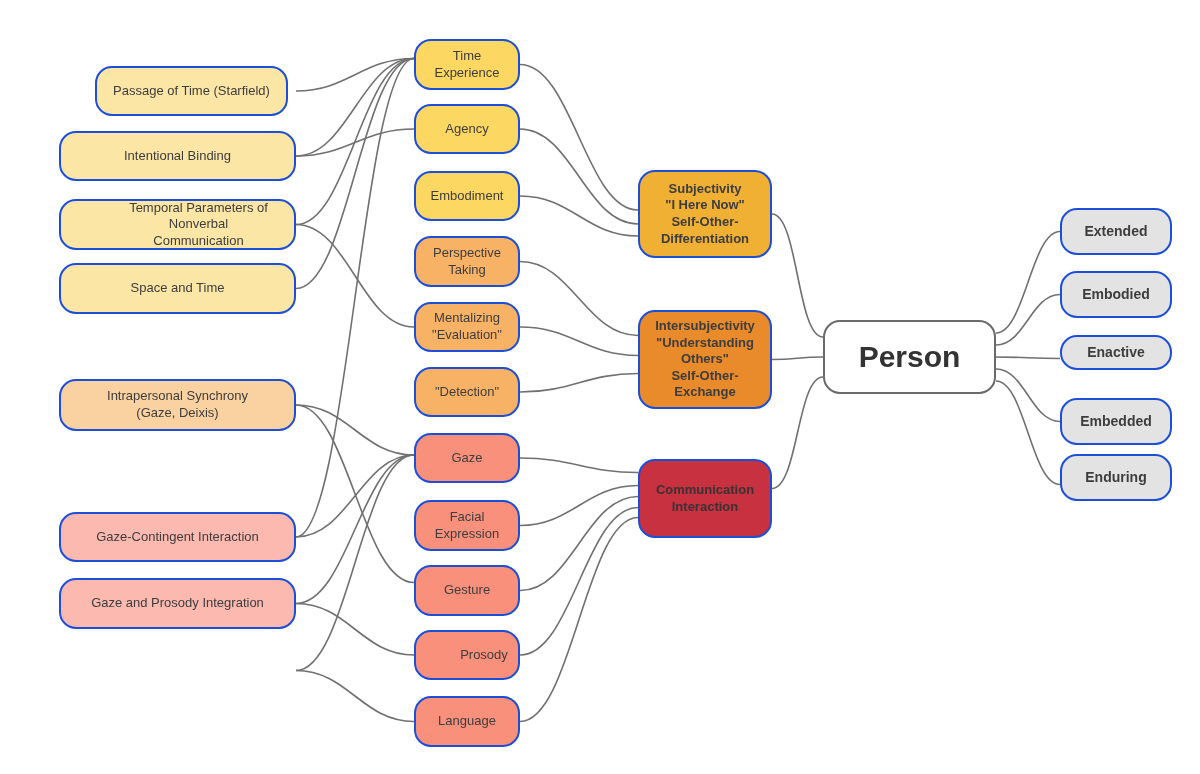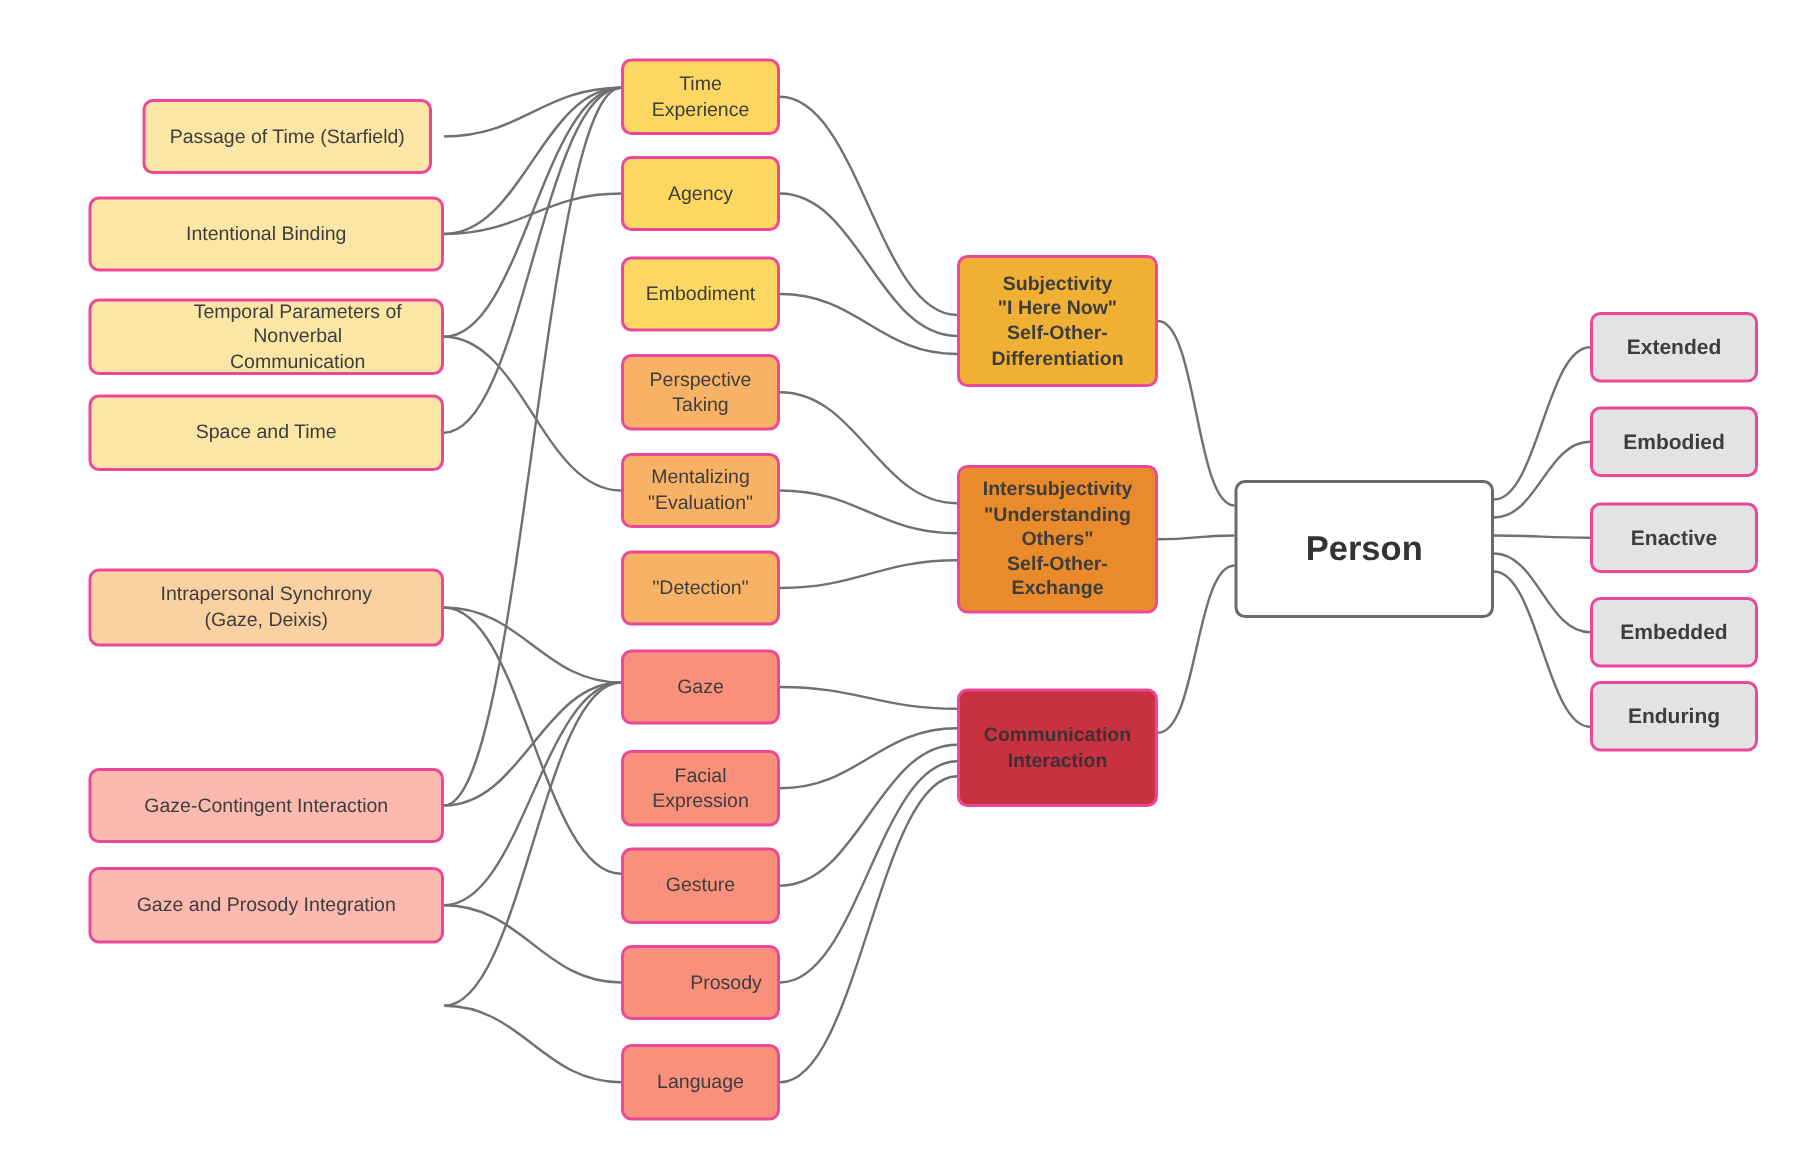--- a/index.html
+++ b/index.html
@@ -22,22 +22,22 @@
     height: 774px;
   }
   #edges path {
     fill: none;
     stroke: #707070;
     stroke-width: 1.6;
   }
   .node {
     position: absolute;
     box-sizing: border-box;
-    border: 2px solid #ec4899;
-    border-radius: 7px;
+    border: 2px solid #1d4ed8;
+    border-radius: 17px;
     display: flex;
     align-items: center;
     justify-content: center;
     text-align: center;
     color: #3d3d3d;
     font-size: 13px;
     line-height: 1.28;
     padding: 2px 6px;
   }
   .node .lbl { white-space: pre-line; }
@@ -152,30 +152,30 @@
       <span class="lbl">Intersubjectivity
 "Understanding
 Others"
 Self-Other-
 Exchange</span>
     </div>
     <div class="node bold" style="left: 638px; top: 459px; width: 134px; height: 79px; background: rgb(200, 49, 63); color: rgb(58, 50, 53);">
       <span class="lbl">Communication
 Interaction</span>
     </div>
-    <div class="node bold" style="left: 823px; top: 320px; width: 173px; height: 92px; background: rgb(255, 255, 255); border-color: rgb(106, 106, 106); color: rgb(51, 51, 51); font-size: 23px;">
+    <div class="node bold" style="left: 823px; top: 320px; width: 173px; height: 74px; background: rgb(255, 255, 255); border-color: rgb(106, 106, 106); color: rgb(51, 51, 51); font-size: 30px;">
       <span class="lbl">Person</span>
     </div>
     <div class="node bold" style="left: 1060px; top: 208px; width: 112px; height: 47px; background: rgb(227, 227, 227); font-size: 14px;">
       <span class="lbl">Extended</span>
     </div>
     <div class="node bold" style="left: 1060px; top: 271px; width: 112px; height: 47px; background: rgb(227, 227, 227); font-size: 14px;">
       <span class="lbl">Embodied</span>
     </div>
-    <div class="node bold" style="left: 1060px; top: 335px; width: 112px; height: 47px; background: rgb(227, 227, 227); font-size: 14px;">
+    <div class="node bold" style="left: 1060px; top: 335px; width: 112px; height: 35px; background: rgb(227, 227, 227); font-size: 14px;">
       <span class="lbl">Enactive</span>
     </div>
     <div class="node bold" style="left: 1060px; top: 398px; width: 112px; height: 47px; background: rgb(227, 227, 227); font-size: 14px;">
       <span class="lbl">Embedded</span>
     </div>
     <div class="node bold" style="left: 1060px; top: 454px; width: 112px; height: 47px; background: rgb(227, 227, 227); font-size: 14px;">
       <span class="lbl">Enduring</span>
     </div>
   </div>
 

